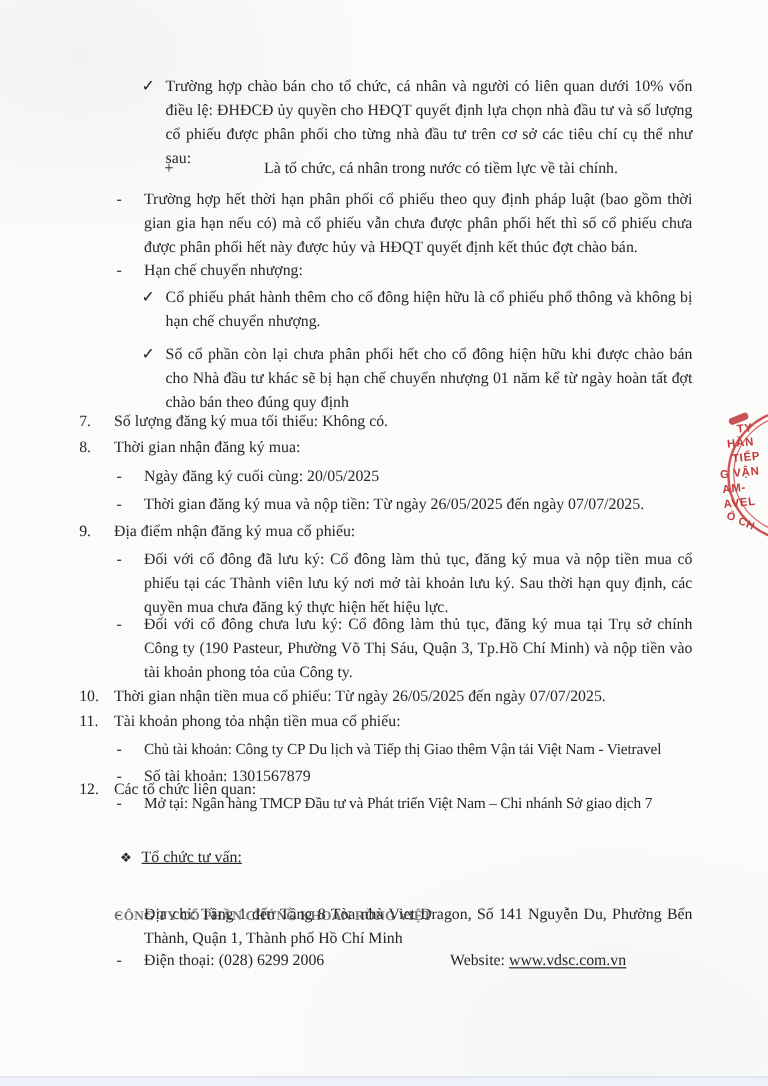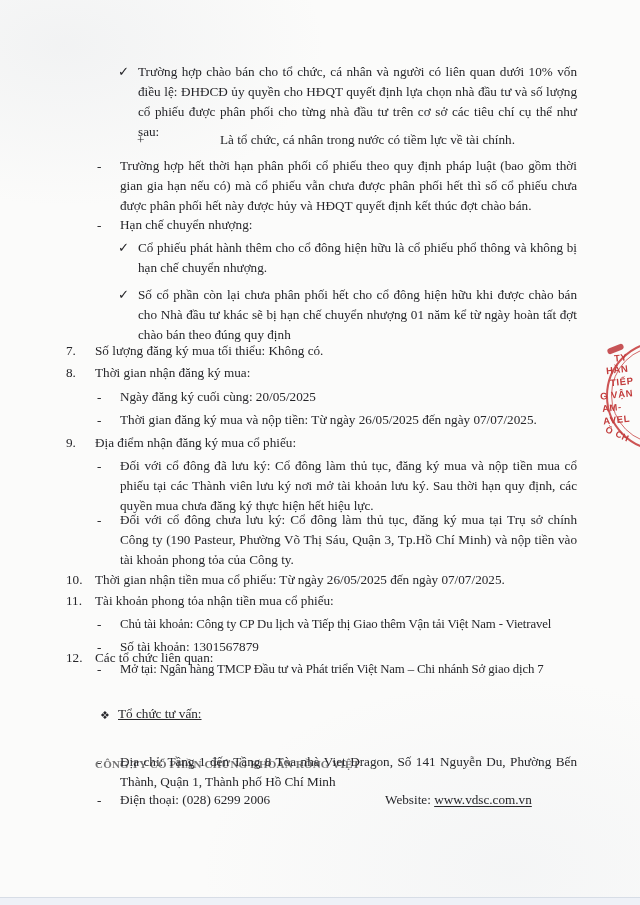--- a/index.html
+++ b/index.html
@@ -24,21 +24,21 @@
   .plus .tx{padding-left:21px;text-align:center;}
   .dash{left:97px;width:480px;}
   .dash .tx{padding-left:23px;}
   .num{left:66px;width:511px;}
   .num .tx{padding-left:29px;}
   .adv{left:100px;width:460px;}
   .adv .tx{padding-left:18px;text-decoration:underline;}
   .adv .mk{font-size:11px;top:1px;}
   .company{left:95px;width:482px;font-weight:bold;font-size:11px;letter-spacing:0.2px;color:#737373;margin-top:28px;}
   .fit .tx{font-size:12.8px;letter-spacing:-0.15px;}
-  .website{position:absolute;left:288px;top:0;white-space:nowrap;}
+  .website{position:absolute;left:278px;top:0;white-space:nowrap;}
   .website .url{text-decoration:underline;text-underline-offset:2px;}
   
   .stamp{position:absolute;left:0;top:0;width:640px;height:905px;pointer-events:none;}
   .ring{position:absolute;border-radius:50%;}
   .ring.outer{left:606px;top:341px;width:106px;height:106px;border:2.2px solid rgba(196,54,54,0.85);}
   .ring.inner{left:611px;top:346px;width:96px;height:96px;border:1.4px solid rgba(196,54,54,0.75);}
   .frag{position:absolute;font-family:"Liberation Sans","DejaVu Sans",sans-serif;
         font-weight:bold;color:#c23b3b;font-size:9.5px;letter-spacing:0.6px;white-space:nowrap;
         transform:rotate(-6deg);}
   .blot{position:absolute;left:607px;top:346px;width:17px;height:6px;background:rgba(186,42,46,0.8);

